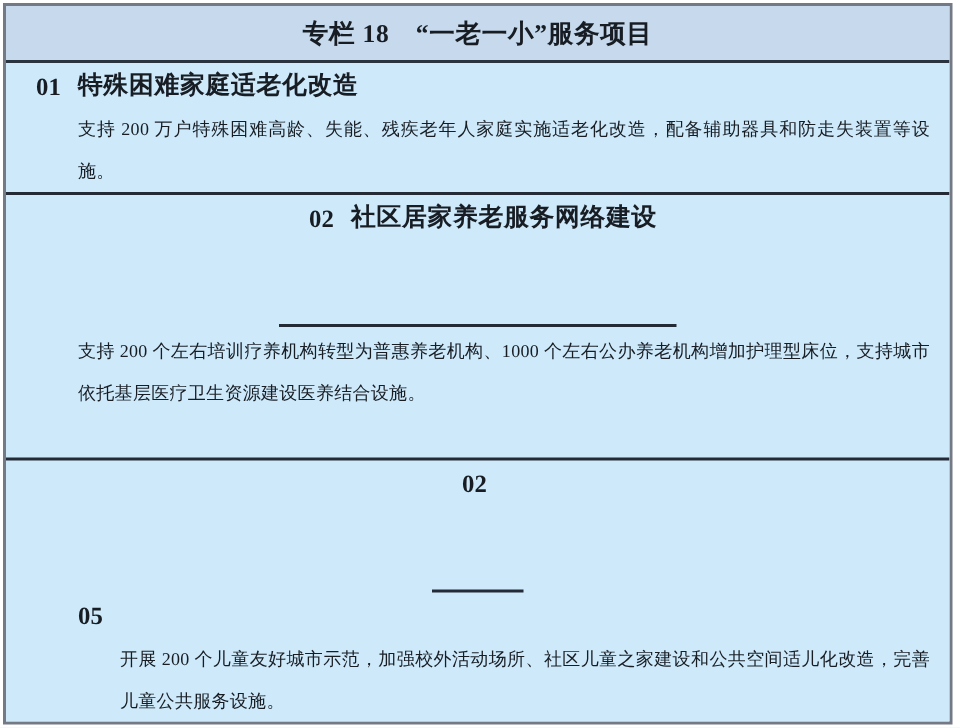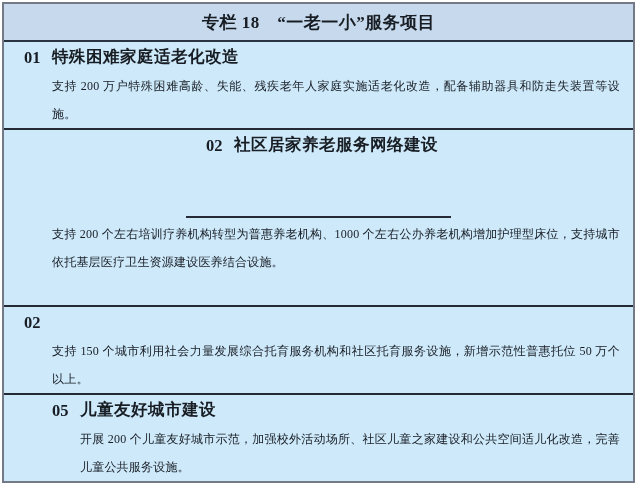--- a/index.html
+++ b/index.html
@@ -111,26 +111,24 @@
       </div>
 
       <div class="section">
         <div class="section-desc">支持 200 个左右培训疗养机构转型为普惠养老机构、1000 个左右公办养老机构增加护理型床位，支持城市依托基层医疗卫生资源建设医养结合设施。</div>
       </div>
 
       <div class="section">
         <div class="title-row">
           <span class="section-num">02</span>
         </div>
-        <div class="section-desc">支持 150 个城市利用社会力量发展综合托育服务机构和社区托育服务设施，新增示范性普惠托位 50 万个以上。</div>
       </div>
 
       <div class="section">
         <div class="title-row">
           <span class="section-num">05</span>
-          <span class="section-title">儿童友好城市建设</span>
         </div>
         <div class="section-desc">开展 200 个儿童友好城市示范，加强校外活动场所、社区儿童之家建设和公共空间适儿化改造，完善儿童公共服务设施。</div>
       </div>
 
     </div>
   </div>
 </div>
 
 </body></html>

